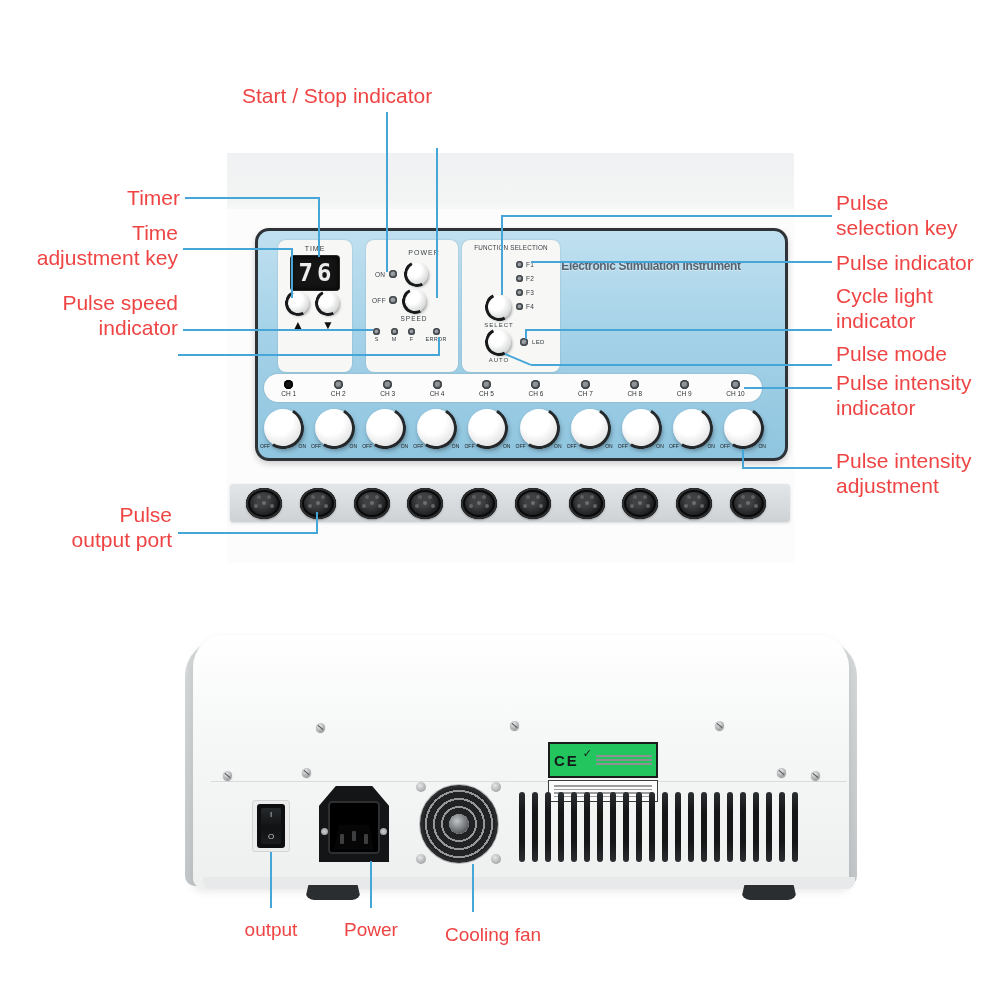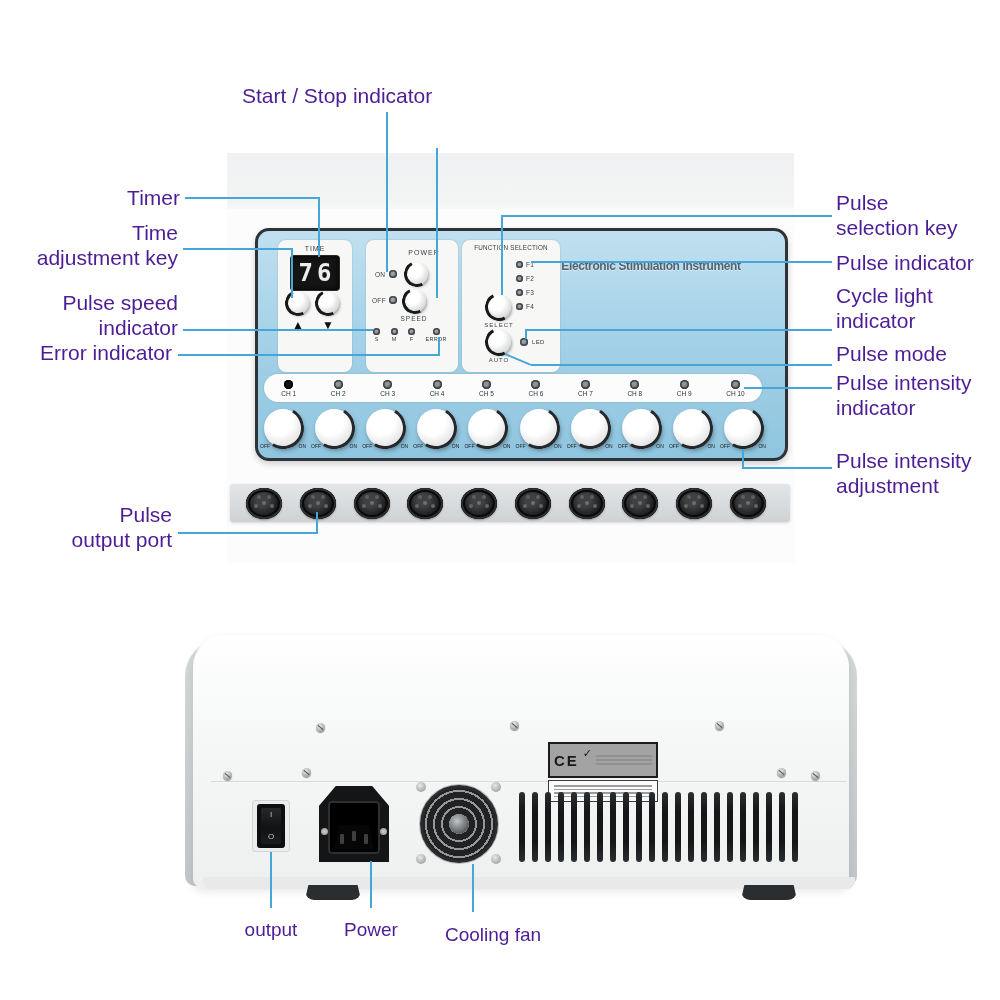--- a/index.html
+++ b/index.html
@@ -1,19 +1,19 @@
 <!DOCTYPE html>
 <html><head>
 <meta charset="utf-8">
 <style>
   html,body{margin:0;padding:0;background:#fff;}
   .scene{position:relative;width:1000px;height:1000px;background:#fff;overflow:hidden;
          font-family:"Liberation Sans",sans-serif;}
   
-  .ann{position:absolute;color:#4c1d95;font-size:21px;line-height:1.18;white-space:pre-line;z-index:31;}
+  .ann{position:absolute;color:#ef4444;font-size:21px;line-height:1.18;white-space:pre-line;z-index:31;}
   .ann.r{text-align:right;}
   .ann.c{text-align:center;font-size:19px;}
   .line{position:absolute;background:#46a6d8;z-index:30;}
   .lh{height:2px;}
   .lv{width:2px;}
   .ld{height:2px;transform-origin:left center;}
   
   .photo-front{position:absolute;left:227px;top:153px;width:567px;height:410px;
       background:linear-gradient(180deg,#f0f1f2 0px,#f3f4f4 50px,#fbfbfc 60px,#fafbfb 100%);}
   .front-face{position:absolute;left:0;top:56px;width:567px;height:354px;background:#fcfcfd;}
@@ -76,21 +76,21 @@
       background:linear-gradient(180deg,#d6d9da,#c3c7c9);}
   .case-body{position:absolute;left:8px;top:15px;width:656px;height:252px;border-radius:32px 32px 8px 8px;
       background:linear-gradient(180deg,#ffffff,#f6f7f7 40%,#eef0f0);box-shadow:0 4px 10px rgba(0,0,0,.10);}
   .seam{position:absolute;left:18px;top:146px;width:636px;height:1px;background:#d9dbdc;}
   .base-strip{position:absolute;left:10px;top:242px;width:652px;height:12px;background:#e7e9ea;border-radius:0 0 8px 8px;}
   .foot{position:absolute;width:56px;height:15px;background:#2b2e30;border-radius:4px 4px 9px 9px;
       clip-path:polygon(6% 0,94% 0,100% 100%,0 100%);}
   .screw{position:absolute;width:9px;height:9px;border-radius:50%;
       background:radial-gradient(circle at 40% 35%,#f1f1f1,#a8abad 60%,#7e8284);box-shadow:0 1px 1px rgba(0,0,0,.4);}
   .screw::after{content:"";position:absolute;left:1px;right:1px;top:4px;height:1px;background:#5c5f61;transform:rotate(40deg);}
-  .ce-label{position:absolute;left:363px;top:122px;width:110px;height:36px;background:#a3a3a3;border:2px solid #1c1c1c;
+  .ce-label{position:absolute;left:363px;top:122px;width:110px;height:36px;background:#22c55e;border:2px solid #1c1c1c;
       box-sizing:border-box;display:flex;align-items:center;padding:2px 4px;gap:4px;}
   .ce-text{font-size:15px;font-weight:bold;color:#16181a;letter-spacing:2px;}
   .ce-check{font-size:11px;color:#16181a;position:relative;top:-7px;}
   .ce-lines{flex:1;display:flex;flex-direction:column;gap:2px;}
   .ce-lines i{display:block;height:2px;background:#8e9092;}
   .spec-label{position:absolute;left:363px;top:160px;width:110px;height:22px;background:#fbfbfb;border:1px solid #3a3c3e;
       box-sizing:border-box;display:flex;flex-direction:column;justify-content:space-evenly;padding:2px 5px;}
   .spec-label i{display:block;height:1.5px;background:#9b9d9f;}
   .switch-plate{position:absolute;left:67px;top:180px;width:38px;height:52px;background:#ececec;border:1px solid #d2d4d5;
       border-radius:3px;box-sizing:border-box;}
@@ -401,21 +401,20 @@
         <i class="vent"></i>
       </div>
   </div>
 
   <div class="ann" style="left:242px;top:84px;">Start / Stop indicator</div>
   <div class="ann r" style="left:58px;top:186px;width:122px;">Timer</div>
   <div class="ann r" style="left:6px;top:221px;width:172px;">Time
 adjustment key</div>
   <div class="ann r" style="left:6px;top:291px;width:172px;">Pulse speed
 indicator</div>
-  <div class="ann r" style="left:6px;top:341px;width:166px;">Error indicator</div>
   <div class="ann r" style="left:28px;top:503px;width:144px;">Pulse
 output port</div>
   <div class="ann" style="left:836px;top:191px;">Pulse
 selection key</div>
   <div class="ann" style="left:836px;top:251px;">Pulse indicator</div>
   <div class="ann" style="left:836px;top:284px;">Cycle light
 indicator</div>
   <div class="ann" style="left:836px;top:342px;">Pulse mode</div>
   <div class="ann" style="left:836px;top:371px;">Pulse intensity
 indicator</div>

